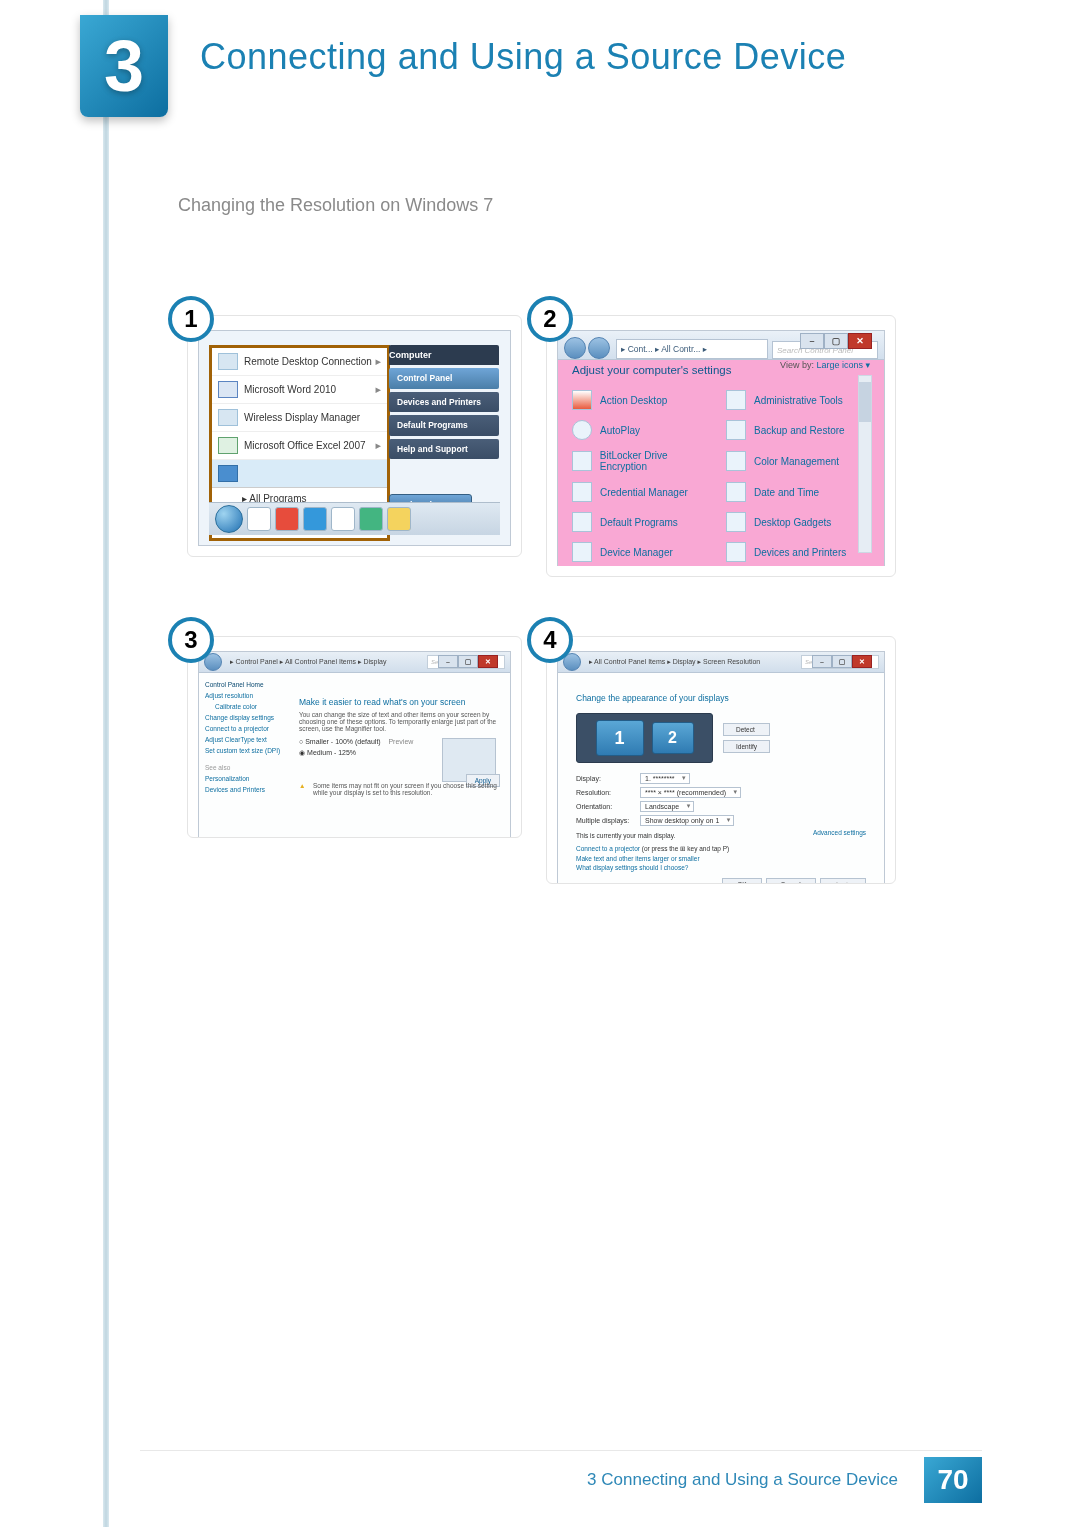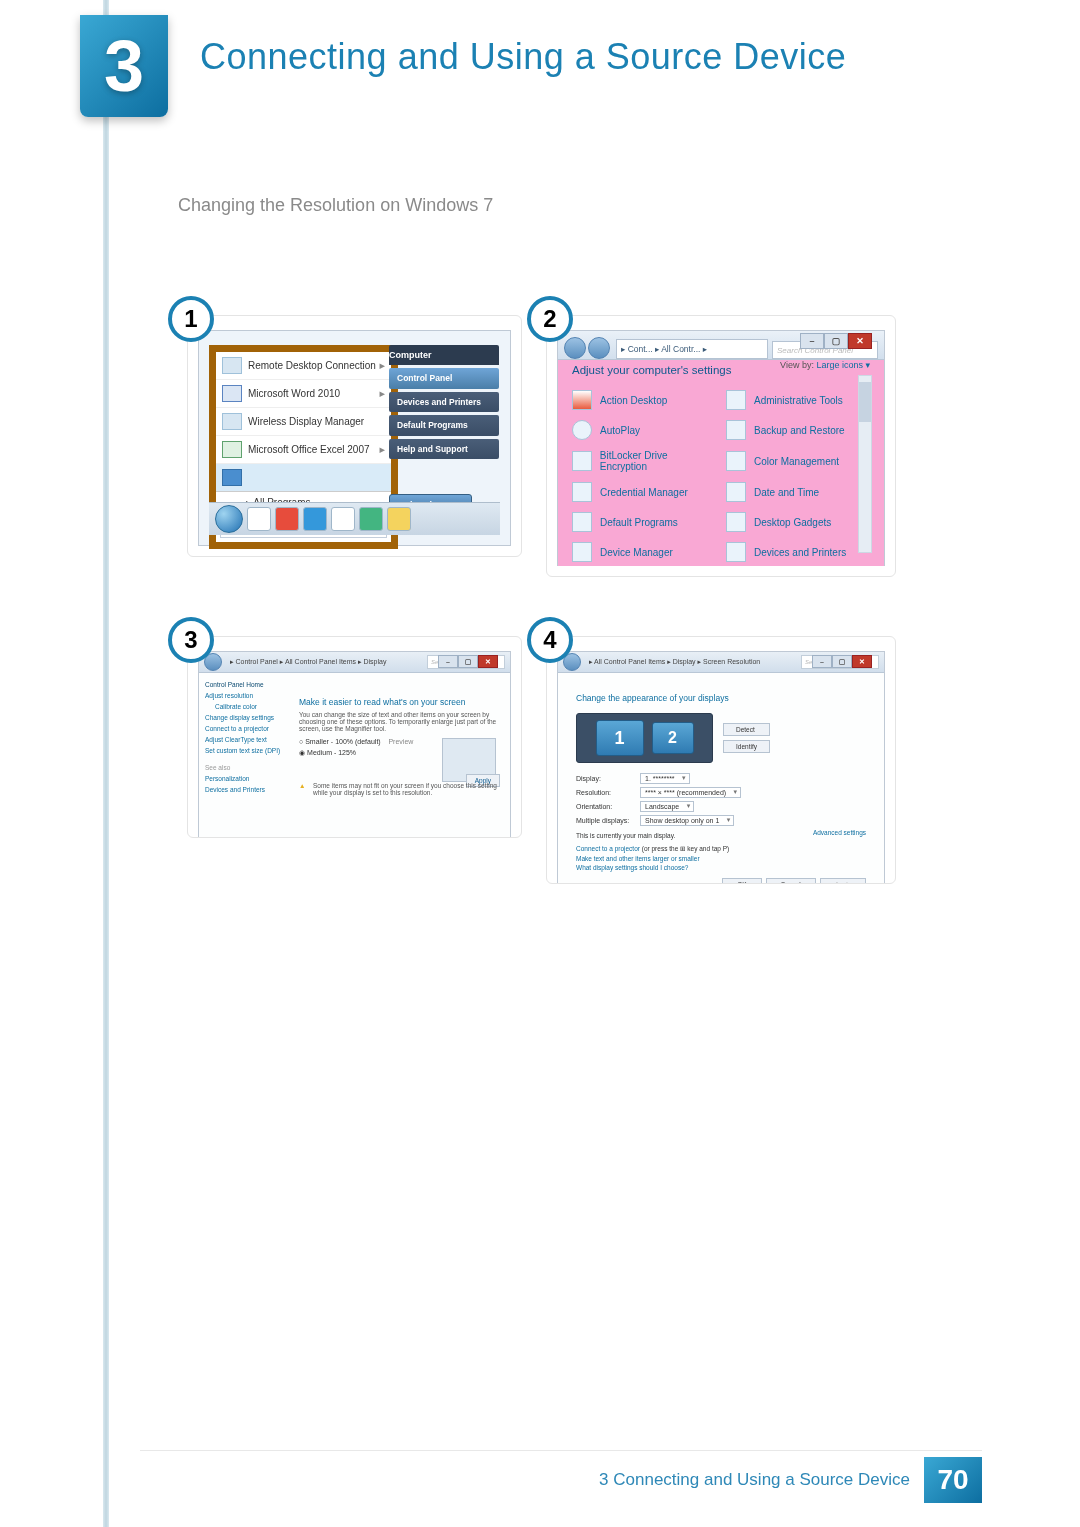--- a/index.html
+++ b/index.html
@@ -14,21 +14,21 @@
 .arrow{font:700 18px Arial}
 .step-badge{position:absolute;width:38px;height:38px;border:4px solid #1b81b3;border-radius:50%;background:#fff;display:flex;align-items:center;justify-content:center;font:700 24px Arial;color:#000;z-index:5}
 .step-frame{position:absolute;border:1px solid #e4e4e4;border-radius:6px;background:#fff;overflow:hidden}
 .step-inner{position:absolute;left:10px;right:10px;top:14px;bottom:10px;border:1px solid #bfc9d5;background:#eef4fa}
 #b1{left:168px;top:296px}#f1{left:187px;top:315px;width:333px;height:240px}
 #b2{left:527px;top:296px}#f2{left:546px;top:315px;width:348px;height:260px}
 #b3{left:168px;top:617px}#f3{left:187px;top:636px;width:333px;height:200px}
 #b4{left:527px;top:617px}#f4{left:546px;top:636px;width:348px;height:246px}
 
 
-.s1-menu{position:absolute;left:10px;top:14px;width:175px;background:#fff;border:7px solid #a16207;font:400 10px/1 Arial;color:#333}
+.s1-menu{position:absolute;left:10px;top:14px;width:175px;background:#fff;border:3px solid #a16207;font:400 10px/1 Arial;color:#333}
 .s1-menu .mi{display:flex;align-items:center;padding:5px 6px;border-top:1px solid #eee;position:relative}
 .s1-menu .mi:first-child{border-top:none}
 .s1-menu .ic{width:18px;height:15px;margin-right:6px;background:#d7e6f2;border:1px solid #9fc1da}
 .s1-menu .chev{margin-left:auto;color:#888;font:400 11px Arial}
 .s1-menu .bluerow{background:#d9ebf8}
 .s1-menu .allprog{padding:6px 6px 6px 30px;border-top:1px solid #ccc}
 .s1-menu .search{margin:4px;padding:4px;border:1px solid #c4cedb;background:#fff;color:#bbb;font-style:italic;position:relative}
 .s1-menu .search .mag{position:absolute;right:6px;top:3px;color:#4a7fb0}
 .s1-right{position:absolute;left:190px;top:14px;width:110px}
 .s1-right .hdr{background:#2c3b4f;color:#fff;font:700 9px Arial;padding:5px 0;border-radius:2px 2px 0 0}
@@ -93,21 +93,21 @@
 .m4 .frow .sel{border:1px solid #b6c3d1;background:#fff;padding:1px 14px 1px 4px;font:400 7px Arial;position:relative}
 .m4 .frow .sel::after{content:"▾";position:absolute;right:3px;top:0;color:#777}
 .m4 .note{font:400 6.5px Arial;color:#333;margin-top:6px}
 .m4 .adv{font:400 6.5px Arial;color:#0d6ea0;float:right;margin-top:-10px}
 .m4 .links{font:400 6.5px Arial;color:#0d6ea0;margin-top:6px}
 .m4 .links div{margin:2px 0}
 .m4 .dlg-btns{text-align:right;margin-top:10px}
 .m4 .dlg-btns .bt{padding:2px 14px;margin-left:2px}
 .m4 .dlg-btns .bt.dis{color:#bbb}
 
-.footer{position:absolute;bottom:24px;right:98px;display:flex;align-items:center;gap:14px}
+.footer{position:absolute;bottom:24px;right:98px;display:flex;align-items:center;gap:26px}
 .footer .ftxt{font:400 17px Arial;color:#2e88b7}
 .footer .fpg{width:58px;height:46px;background:linear-gradient(135deg,#3aa8d4,#0d6ea0);display:flex;align-items:center;justify-content:center;font:700 28px Arial;color:#fff}
 .footer-line{position:absolute;bottom:76px;left:140px;right:98px;height:0;border-top:1px solid #e8e8e8}
 </style>
 </head>
 <body>
 
 <div class="page">
   <div class="left-stripe"></div>
   <div class="chapter-badge">

